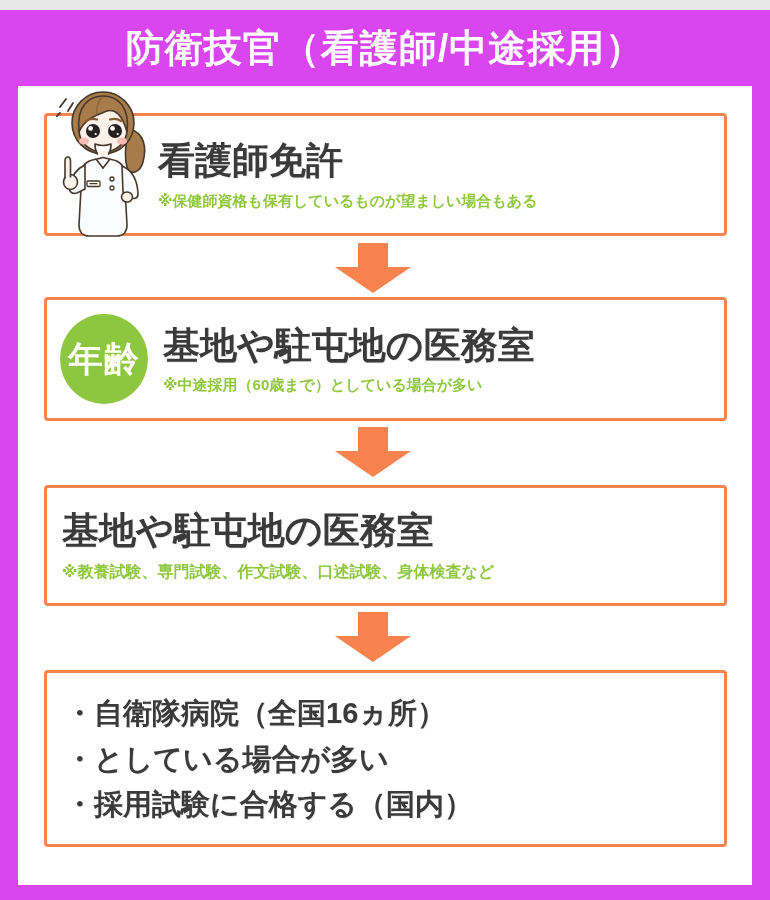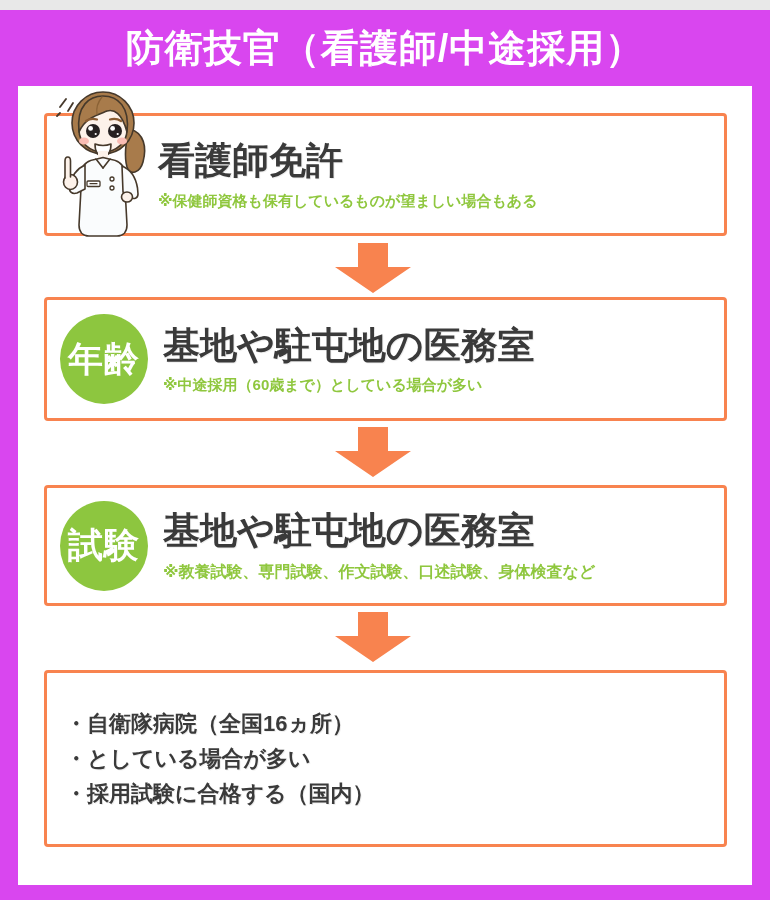--- a/index.html
+++ b/index.html
@@ -41,21 +41,21 @@
   .box4 .text-col{margin-left:18px;}
   .step-title{
     font-size:37px;font-weight:bold;color:#3A3A3A;line-height:1.15;
     text-shadow:1px 1px 0 rgba(0,0,0,0.07);
   }
   .step-note{
     font-size:15px;font-weight:bold;color:#8FC73E;margin-top:9px;
   }
   .box3 .step-note{font-size:16px;}
   .assign-item{
-    font-size:22px;font-weight:bold;color:#3A3A3A;line-height:1.58;
+    font-size:29px;font-weight:bold;color:#3A3A3A;line-height:1.58;
     text-shadow:1px 1px 0 rgba(0,0,0,0.07);
   }
   .arrow{position:absolute;left:335px;width:76px;height:50px;}
   .a1{top:233px;}
   .a2{top:417px;}
   .a3{top:602px;}
   .nurse{
     position:absolute;left:5px;top:-27px;width:100px;height:152px;
     z-index:2;pointer-events:none;
   }
@@ -145,21 +145,20 @@
       <div class="step-title">基地や駐屯地の医務室</div>
       <div class="step-note">※中途採用（60歳まで）としている場合が多い</div>
     </div>
   </div>
 
   <svg class="arrow a2" viewBox="0 0 76 50">
     <polygon points="23,0 53,0 53,24 76,24 38,50 0,24 23,24" fill="#F8834F"></polygon>
   </svg>
 
   <div class="step-box box3">
-    <div class="badge">試験</div>
     <div class="text-col">
       <div class="step-title">基地や駐屯地の医務室</div>
       <div class="step-note">※教養試験、専門試験、作文試験、口述試験、身体検査など</div>
     </div>
   </div>
 
   <svg class="arrow a3" viewBox="0 0 76 50">
     <polygon points="23,0 53,0 53,24 76,24 38,50 0,24 23,24" fill="#F8834F"></polygon>
   </svg>
 

